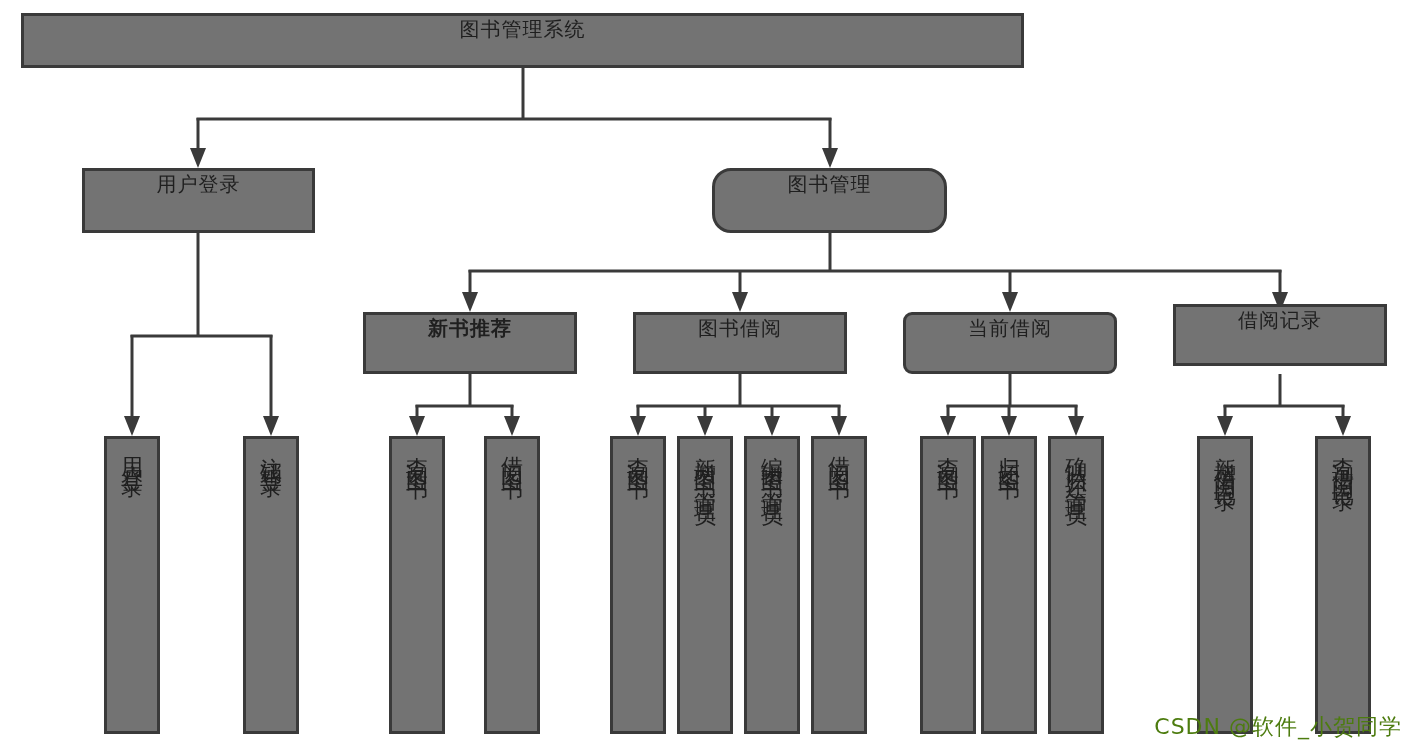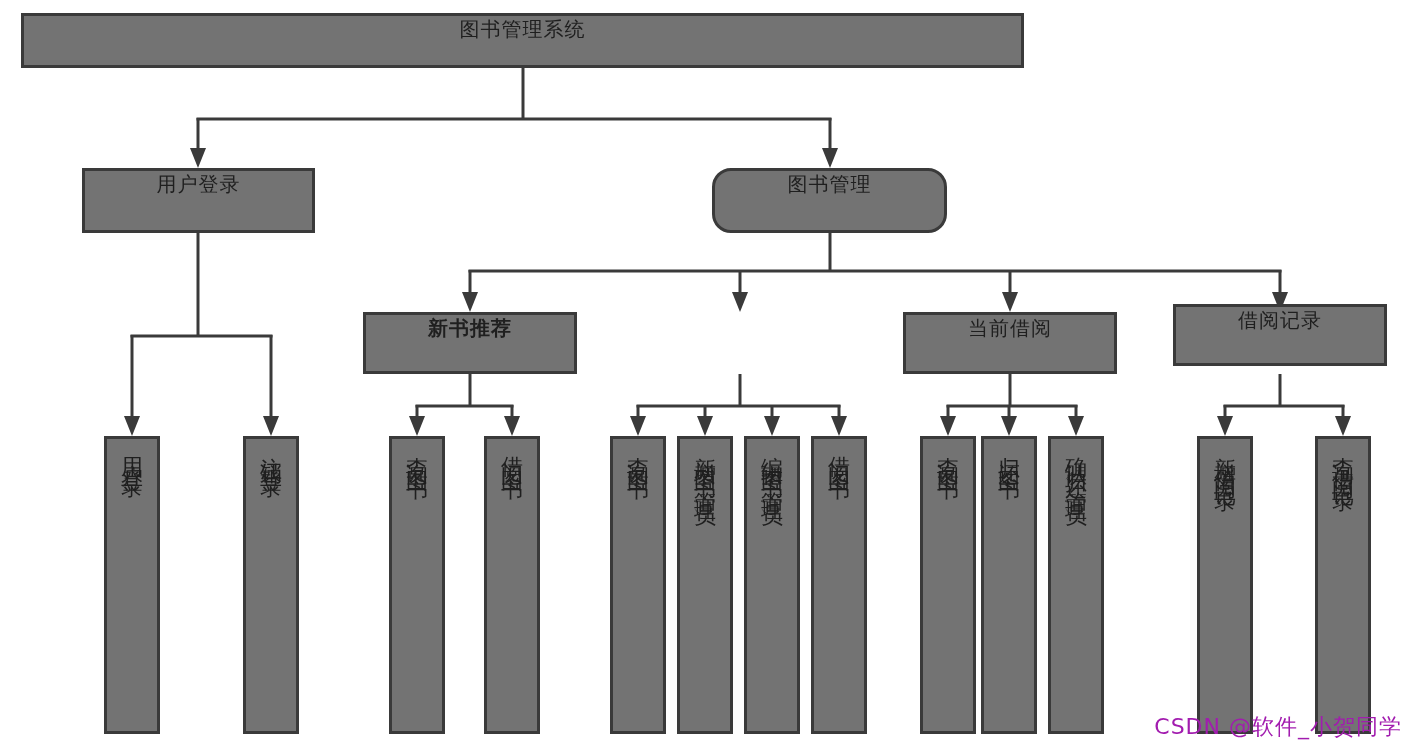--- a/index.html
+++ b/index.html
@@ -38,21 +38,21 @@
     text-orientation: mixed;
     font-size: 22px;
     line-height: 1;
     letter-spacing: 7px;
     white-space: nowrap;
   }
   #watermark {
     position: absolute;
     right: 3px; top: 712px;
     font-size: 22px;
-    color: #a21caf;
+    color: #4d7c0f;
     letter-spacing: 1px;
     white-space: nowrap;
     z-index: 5;
   }
   line { stroke: #3a3a3a; stroke-width: 3; }
   polygon { fill: #3a3a3a; }
 </style>
 </head>
 <body>
 
@@ -127,21 +127,24 @@
   <div class="box h" style="left:82px; top:168px; width:233px; height:65px;">
     <span class="lbl">用户登录</span>
   </div>
   <div class="box h" style="left:712px; top:168px; width:235px; height:65px;border-radius:19px;">
     <span class="lbl">图书管理</span>
   </div>
 
   <div class="box h" style="left:363px; top:312px; width:214px; height:62px;font-weight:bold;">
     <span class="lbl">新书推荐</span>
   </div>
-  <div class="box h" style="left:903px; top:312px; width:214px; height:62px;">
+  <div class="box h" style="left:633px; top:312px; width:214px; height:62px;">
+    <span class="lbl">图书借阅</span>
+  </div>
+  <div class="box h" style="left:903px; top:312px; width:214px; height:62px;border-radius:9px;">
     <span class="lbl">当前借阅</span>
   </div>
   <div class="box h" style="left:1173px; top:304px; width:214px; height:62px;">
     <span class="lbl">借阅记录</span>
   </div>
 
   <div class="box v" style="left:104px; top:436px; width:56px; height:298px;">
     <span class="lbl">用户登录</span>
   </div>
   <div class="box v" style="left:243px; top:436px; width:56px; height:298px;">

